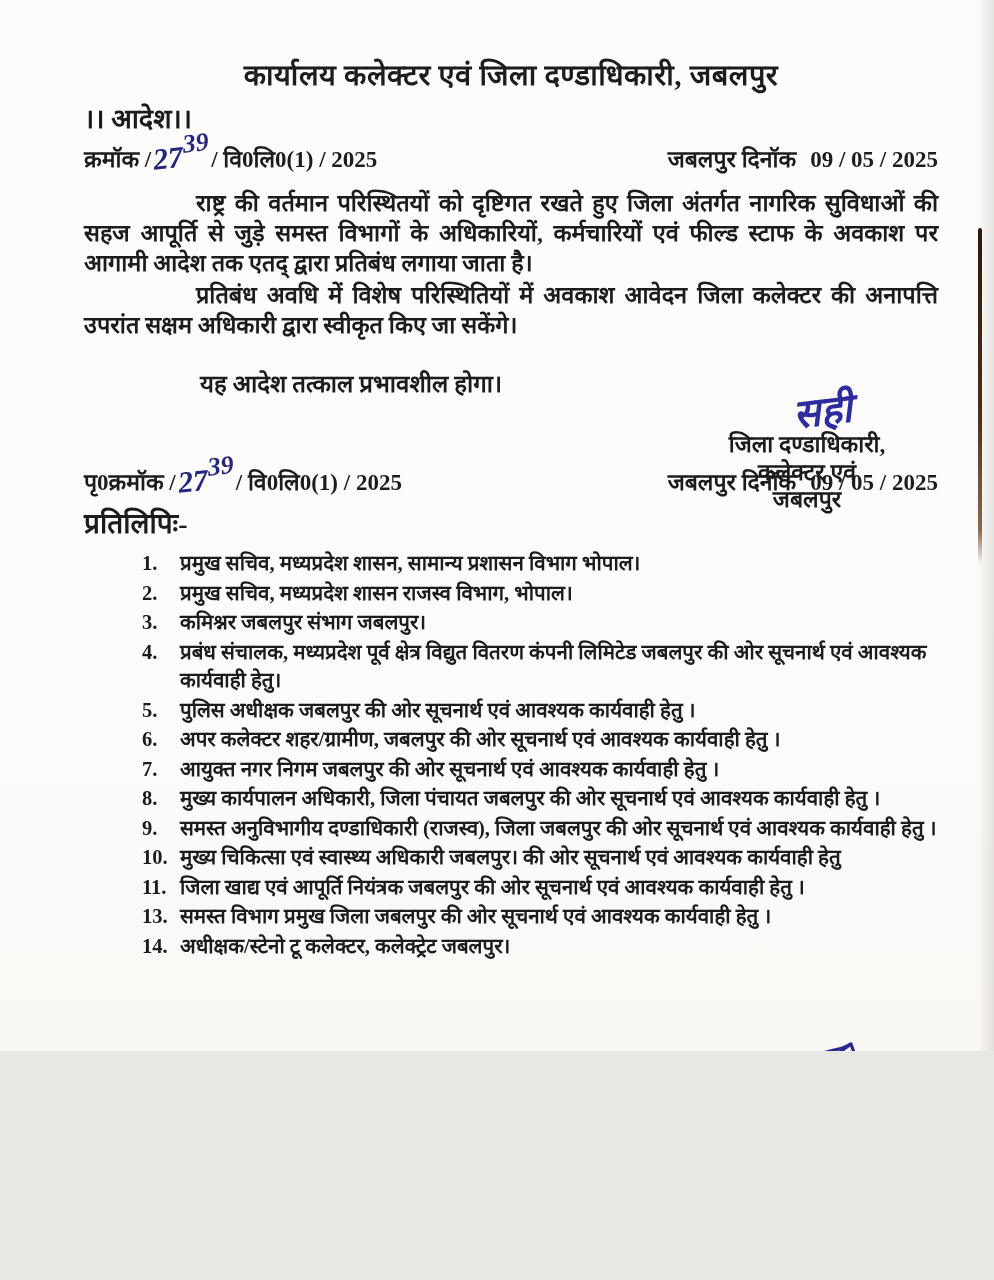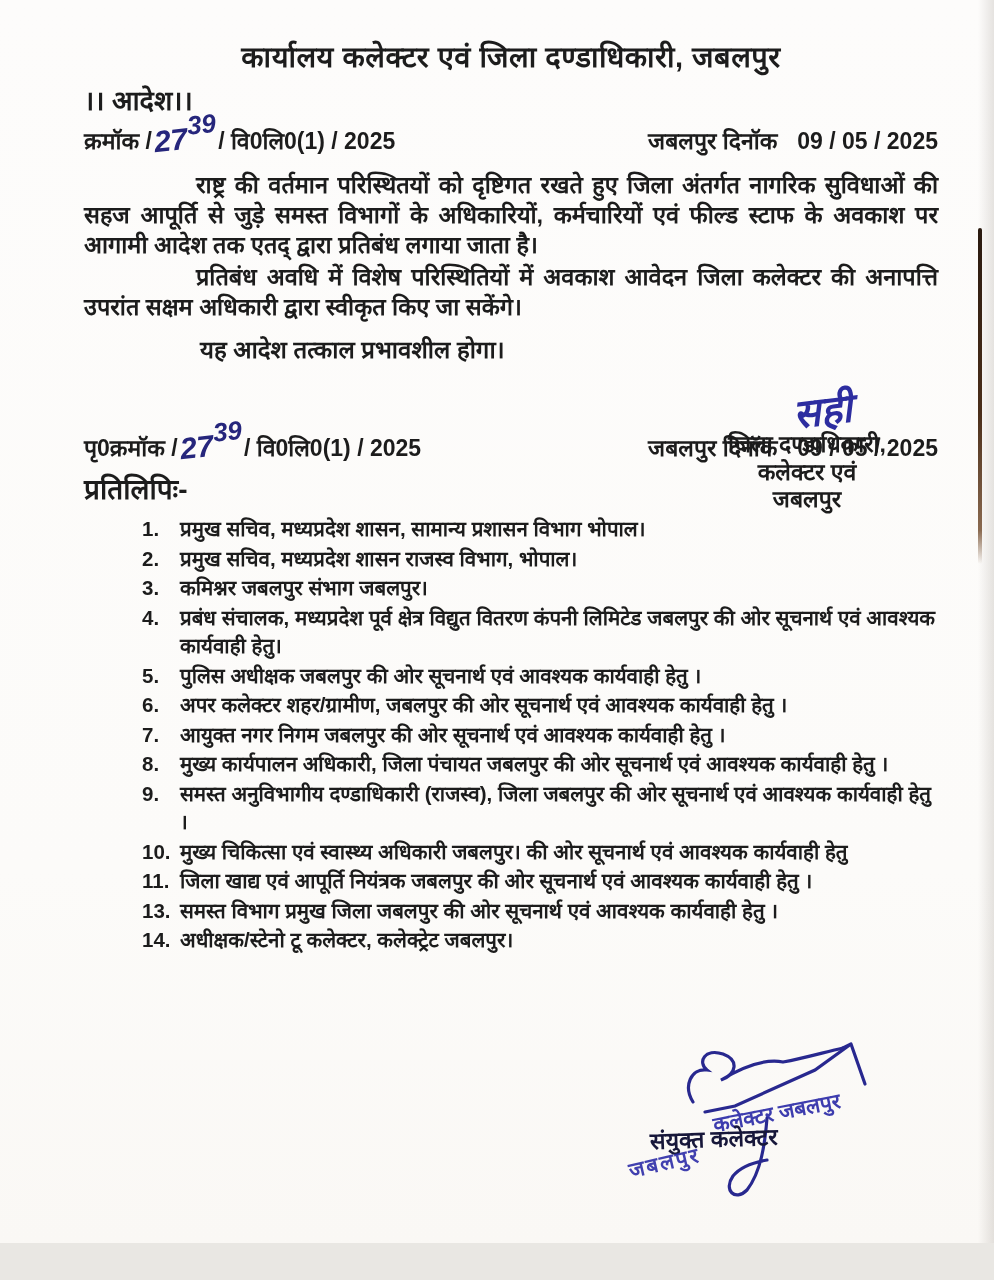--- a/index.html
+++ b/index.html
@@ -1,45 +1,45 @@
 <!DOCTYPE html>
 <html><head>
 <meta charset="utf-8">
 <style>
   html,body{margin:0;padding:0;background:#e9e7e3;}
   .page{
     position:relative;
-    width:994px;height:1243px;
+    width:994px;height:1051px;
     background:linear-gradient(180deg,#fdfcfb 0%,#fcfbf9 70%,#faf8f5 100%);
-    font-family:Liberation Sans, sans-serif;
+    font-family:Liberation Serif, serif;
     color:#1c1c1c;
     box-sizing:border-box;
-    padding:28px 56px 0 84px;
+    padding:46px 56px 0 84px;
     overflow:hidden;
   }
   
   .edge-shadow{position:absolute;top:0;right:0;width:16px;height:1280px;
     background:linear-gradient(90deg,rgba(0,0,0,0) 0%,rgba(120,110,100,0.18) 100%);}
   .edge-streak{position:absolute;top:228px;right:12px;width:4px;height:336px;
     background:linear-gradient(180deg,#2a1a10 0%,#4a2e1a 55%,#8a6a50 90%,rgba(138,106,80,0) 100%);
     border-radius:2px;}
   .title{ text-align:center;font-size:29px;font-weight:700;letter-spacing:0.5px;margin:8px 0 6px 0;}
   .subtitle{text-align:left;font-size:27px;font-weight:700;margin:4px 0 4px 0;}
   .ref-row{display:flex;justify-content:space-between;align-items:flex-end;
     font-size:23px;font-weight:700;margin-top:0;}
   .ref-left{white-space:nowrap;}
   .hand-num{display:inline-block;color:#26267c;font-style:italic;font-weight:600;
     transform:rotate(-6deg);margin:0 2px;}
   .hand-num .d-low{font-size:30px;}
   .hand-num .d-high{font-size:26px;position:relative;top:-14px;left:1px;}
   .date-right{white-space:nowrap;}
-  .date-right .dv{margin-left:20px;}
+  .date-right .dv{margin-left:14px;}
   .body-text{font-size:23.5px;font-weight:600;line-height:30px;text-align:justify;margin-top:14px;}
   .para{ text-indent:112px;margin:0 0 2px 0;}
-  .effective{font-size:24px;font-weight:700;margin:10px 0 0 116px;}
+  .effective{font-size:24px;font-weight:700;margin:26px 0 0 116px;}
   .sig-top{position:absolute;top:382px;right:52px;width:270px;text-align:center;}
   .sahi{color:#2d2da0;font-size:40px;font-weight:700;font-style:italic;
     transform:rotate(-7deg);display:inline-block;margin-bottom:-6px;margin-left:30px;}
   .sig-top .line{font-size:23px;font-weight:700;line-height:27.5px;}
   .ref-row2{margin-top:64px;}
   .copy-label{font-size:28px;font-weight:700;margin-top:6px;}
   .copy-list{margin:8px 0 0 58px;}
   .copy-row{display:grid;grid-template-columns:36px 1fr;column-gap:2px;
     font-size:20.5px;font-weight:600;line-height:28.5px;margin-bottom:1px;}
   .copy-num{text-align:left;}

